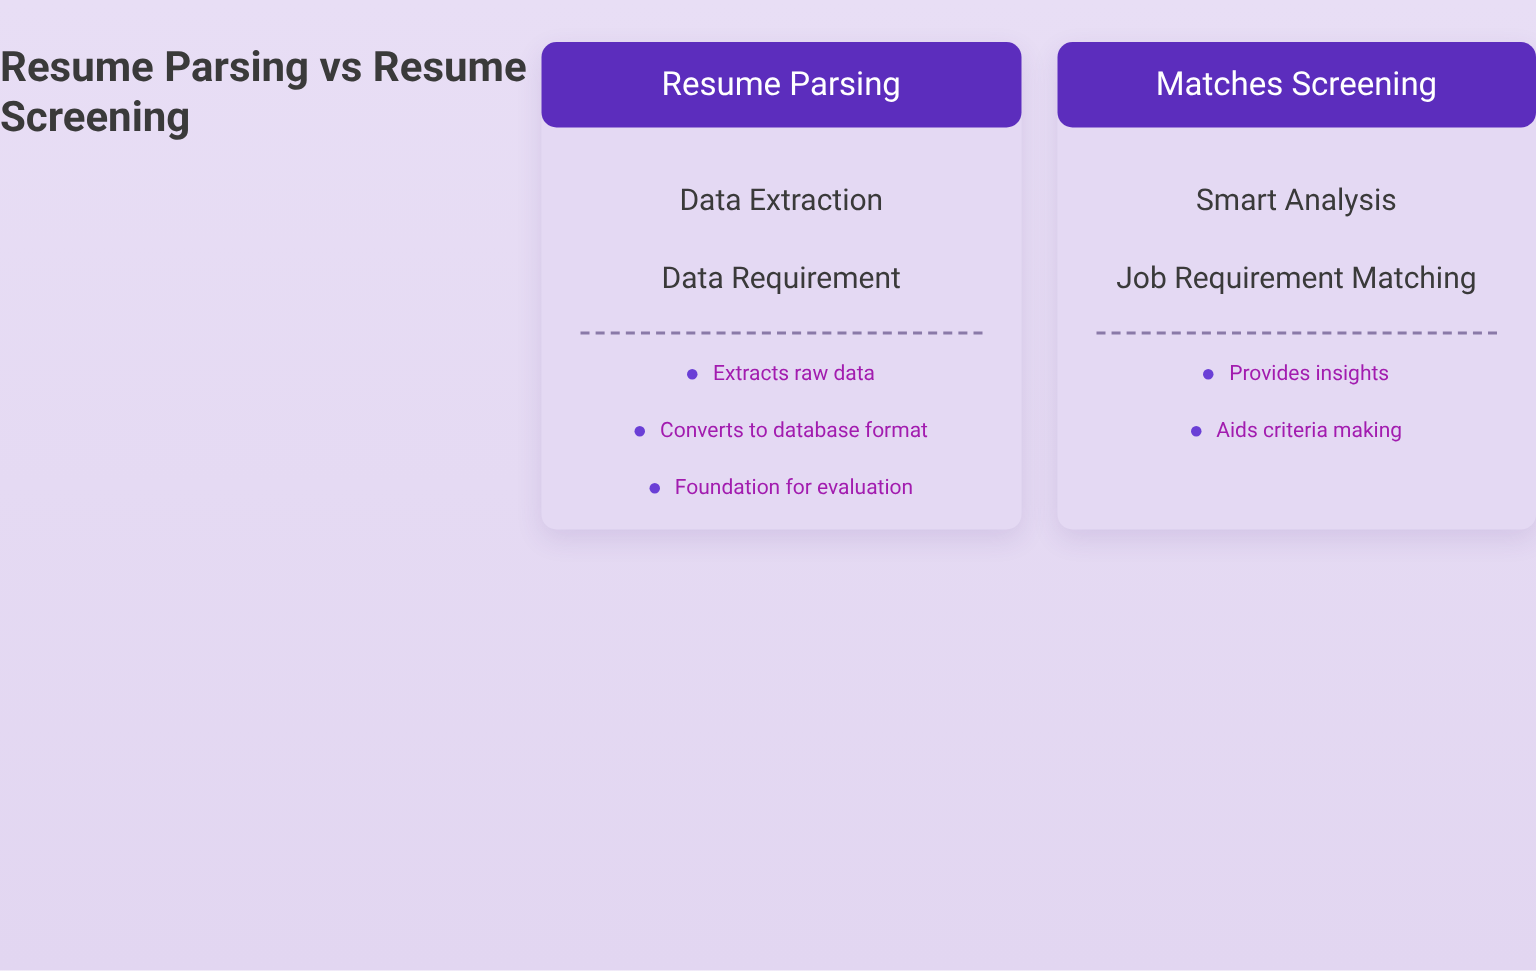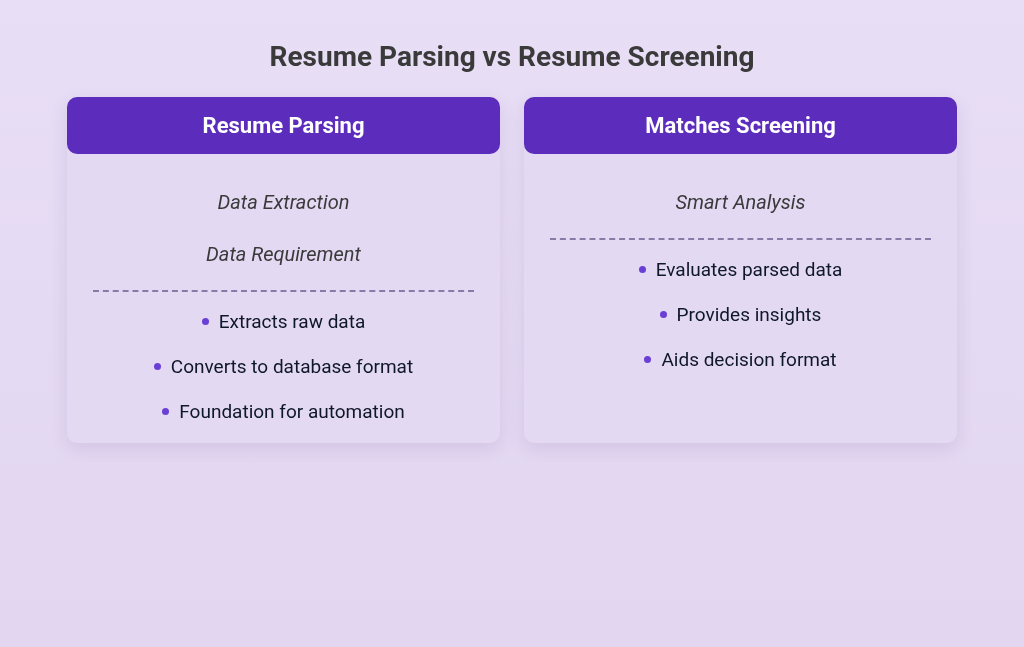--- a/index.html
+++ b/index.html
@@ -7,23 +7,23 @@
     width: 1024px;
     height: 647px;
     font-family: -apple-system, BlinkMacSystemFont, "Segoe UI", Roboto, sans-serif;
     background: linear-gradient(180deg, #e8def5 0%, #e5daf3 50%, #e2d6f1 100%);
     overflow: hidden;
   }
   .page {
     width: 100%;
     height: 100%;
     display: flex;
-    flex-direction: column;
-    align-items: center;
-    padding-top: 40px;
+    flex-direction: row;
+    align-items: flex-start;
+    padding-top: 28px;
   }
   .page-title {
     font-size: 28px;
     font-weight: 700;
     color: #3a3a3a;
     margin-bottom: 24px;
   }
   .columns {
     display: flex;
     gap: 24px;
@@ -36,55 +36,54 @@
     box-shadow: 0 6px 18px rgba(80, 50, 140, 0.12);
     display: flex;
     flex-direction: column;
     overflow: visible;
   }
   .card-header {
     background: #5c2dbd;
     color: #fff;
     text-align: center;
     font-size: 22px;
-    font-weight: 700;
+    font-weight: 400;
     padding: 16px 0;
     border-radius: 10px 10px 10px 10px;
     margin: 0;
   }
   .card-body {
     padding: 22px 26px 20px 26px;
     display: flex;
     flex-direction: column;
     align-items: center;
   }
   .feature {
     font-size: 20px;
     color: #3a3a3a;
     font-weight: 400;
     margin: 14px 0;
     text-align: center;
-    font-style: italic;
   }
   .divider {
     width: 100%;
     border: none;
     border-top: 2px dashed #8a7aa8;
     margin: 10px 0 18px 0;
   }
   .bullets {
     list-style: none;
     display: flex;
     flex-direction: column;
     align-items: center;
     gap: 22px;
   }
   .bullets li {
-    font-size: 19px;
-    color: #0f172a;
+    font-size: 14px;
+    color: #a21caf;
     display: flex;
     align-items: center;
     gap: 10px;
   }
   .dot {
     width: 7px;
     height: 7px;
     background: #6a3fd6;
     border-radius: 50%;
     flex-shrink: 0;
@@ -108,42 +107,39 @@
           <li>
               <span class="dot"></span>
               <span>Extracts raw data</span>
             </li>
           <li>
               <span class="dot"></span>
               <span>Converts to database format</span>
             </li>
           <li>
               <span class="dot"></span>
-              <span>Foundation for automation</span>
+              <span>Foundation for evaluation</span>
             </li>
         </ul>
       </div>
     </div>
 
     <div class="card">
       <div class="card-header">Matches Screening</div>
       <div class="card-body">
         <div class="feature">Smart Analysis</div>
+        <div class="feature">Job Requirement Matching</div>
         <hr class="divider">
         <ul class="bullets">
-          <li>
-              <span class="dot"></span>
-              <span>Evaluates parsed data</span>
-            </li>
           <li>
               <span class="dot"></span>
               <span>Provides insights</span>
             </li>
           <li>
               <span class="dot"></span>
-              <span>Aids decision format</span>
+              <span>Aids criteria making</span>
             </li>
         </ul>
       </div>
     </div>
 
   </div>
 </div>
 
 </body></html>

